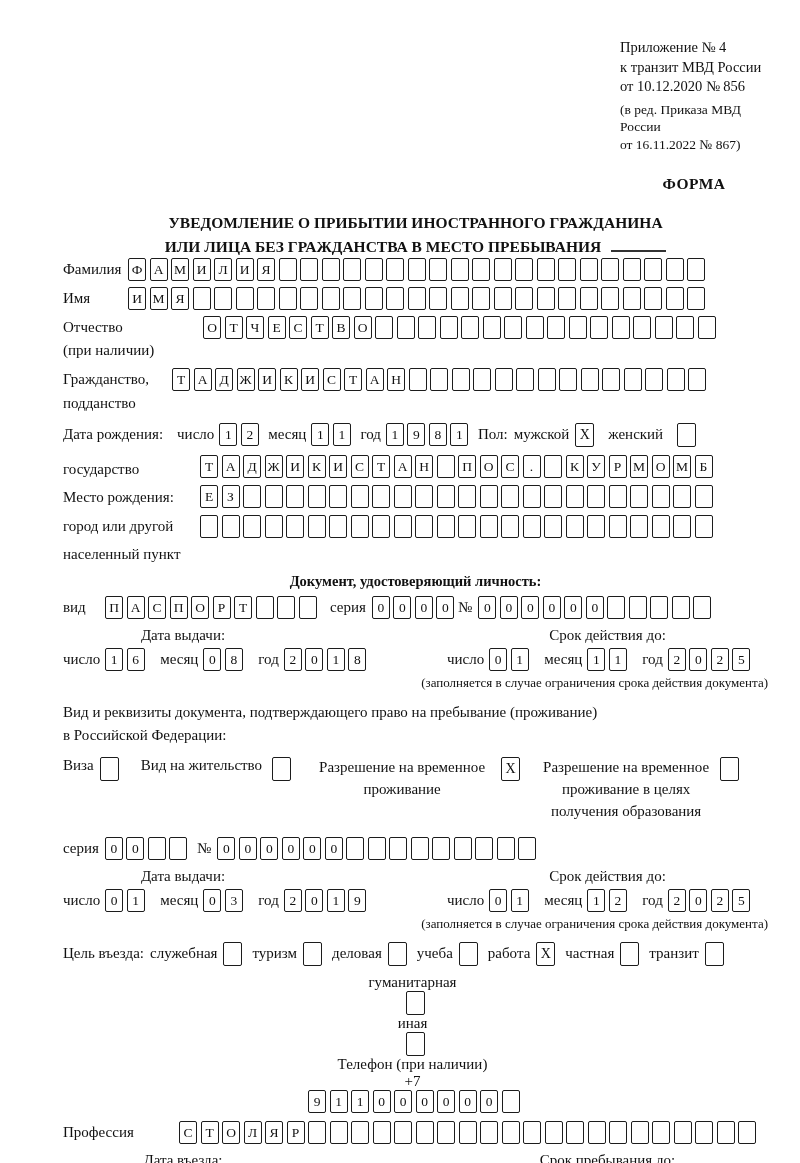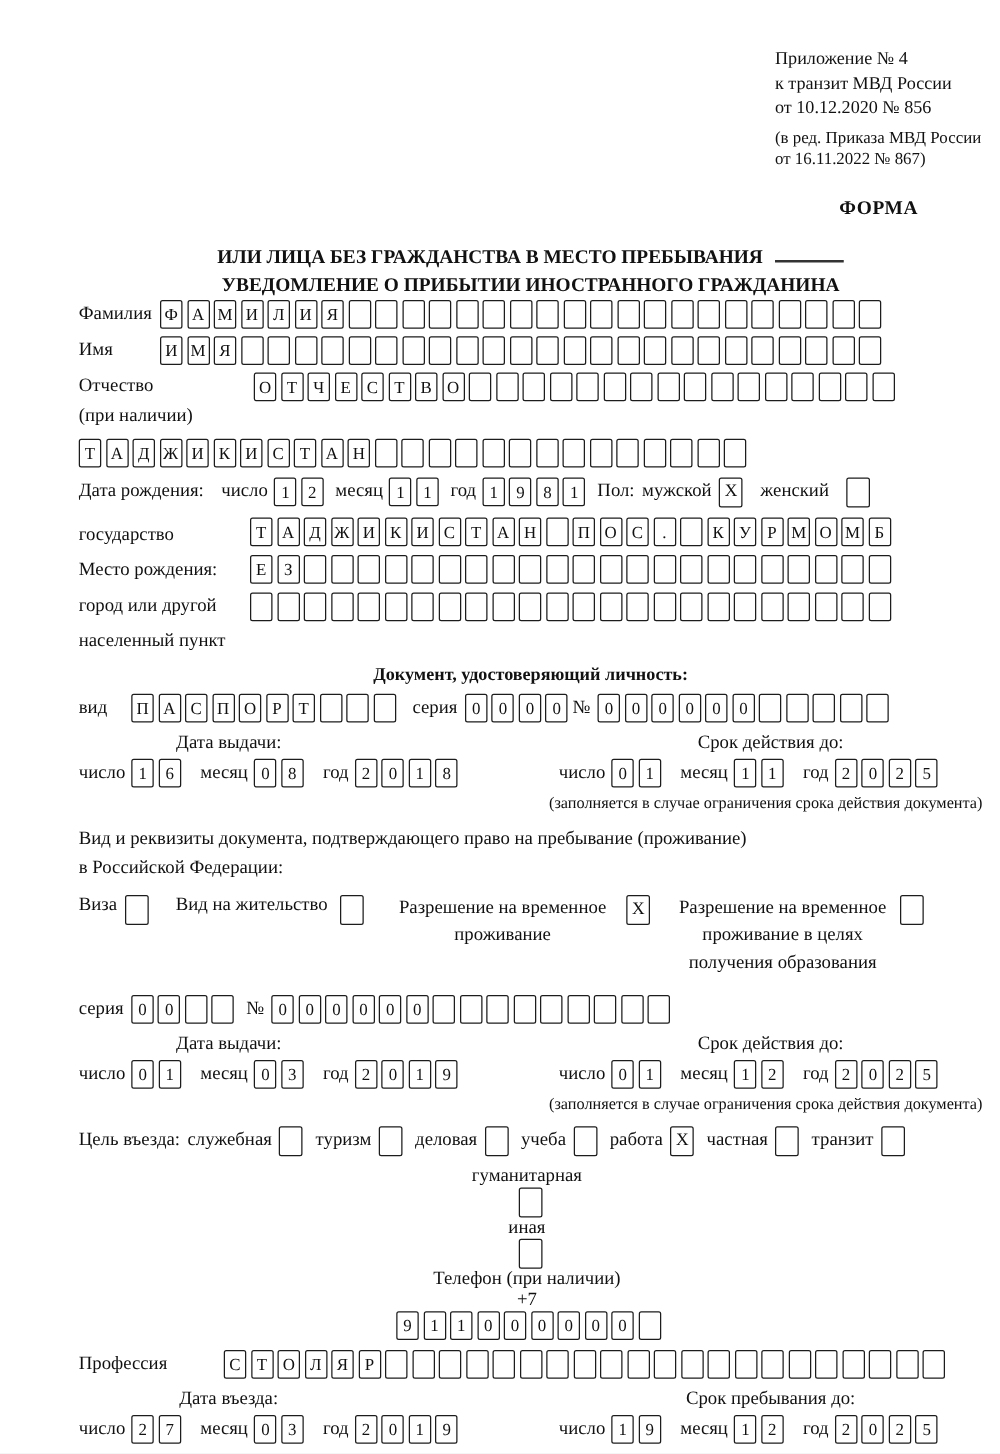--- a/index.html
+++ b/index.html
@@ -4,21 +4,21 @@
 <style>
   html,body{margin:0;padding:0;background:#e8e8e8;}
   .page{
     position:relative;
     width:800px;height:1163px;
     margin:0 auto;
     background:#ffffff;
     font-family:"Liberation Serif","DejaVu Serif",serif;
     color:#111;
     box-sizing:border-box;
-    padding:38px 14px 20px 63px;
+    padding:38px 32px 20px 63px;
     overflow:hidden;
   }
   .appendix{margin-left:557px;font-size:14.5px;line-height:1.35;}
   .appendix .rev{font-size:13.5px;margin-top:4px;line-height:1.3;}
   .form-label{margin-left:557px;text-align:center;font-weight:bold;font-size:15.5px;margin-top:22px;letter-spacing:.5px;}
   .title{ text-align:center;font-weight:bold;font-size:15.5px;line-height:1.5;margin-top:18px;}
   .blank-line{display:inline-block;width:55px;border-bottom:2px solid #333;vertical-align:baseline;margin-left:10px;}
   .section-heading{font-weight:bold;font-size:14.5px;margin-top:26px;margin-bottom:20px;letter-spacing:.2px;}
   .row{display:flex;align-items:center;margin-bottom:6px;}
   .row.top{align-items:flex-start;}
@@ -66,24 +66,24 @@
     <div>от 10.12.2020 № 856</div>
     <div class="rev">
       <div>(в ред. Приказа МВД России</div>
       <div>от 16.11.2022 № 867)</div>
     </div>
   </div>
 
   <div class="form-label">ФОРМА</div>
 
   <div class="title">
+    <div>УВЕДОМЛЕНИЕ О ПРИБЫТИИ ИНОСТРАННОГО ГРАЖДАНИНА</div>
     <div>
       <span>ИЛИ ЛИЦА БЕЗ ГРАЖДАНСТВА В МЕСТО ПРЕБЫВАНИЯ</span><span class="blank-line"></span>
     </div>
-    <div>УВЕДОМЛЕНИЕ О ПРИБЫТИИ ИНОСТРАННОГО ГРАЖДАНИНА</div>
   </div>
 
 
   <div class="row">
     <span class="lbl" style="width:65px;">Фамилия</span>
     <span class="cells">
         <span class="cell">Ф</span>
         <span class="cell">А</span>
         <span class="cell">М</span>
         <span class="cell">И</span>
@@ -173,20 +173,24 @@
         <span class="cell"></span>
         <span class="cell"></span>
         <span class="cell"></span>
         <span class="cell"></span>
         <span class="cell"></span>
         <span class="cell"></span>
       </span>
   </div>
 
   <div class="row top">
+    <span class="lblcol" style="width:109px;">
+      <span style="display:block;">Гражданство,</span>
+      <span style="display:block;">подданство</span>
+    </span>
     <span class="cells">
         <span class="cell">Т</span>
         <span class="cell">А</span>
         <span class="cell">Д</span>
         <span class="cell">Ж</span>
         <span class="cell">И</span>
         <span class="cell">К</span>
         <span class="cell">И</span>
         <span class="cell">С</span>
         <span class="cell">Т</span>

